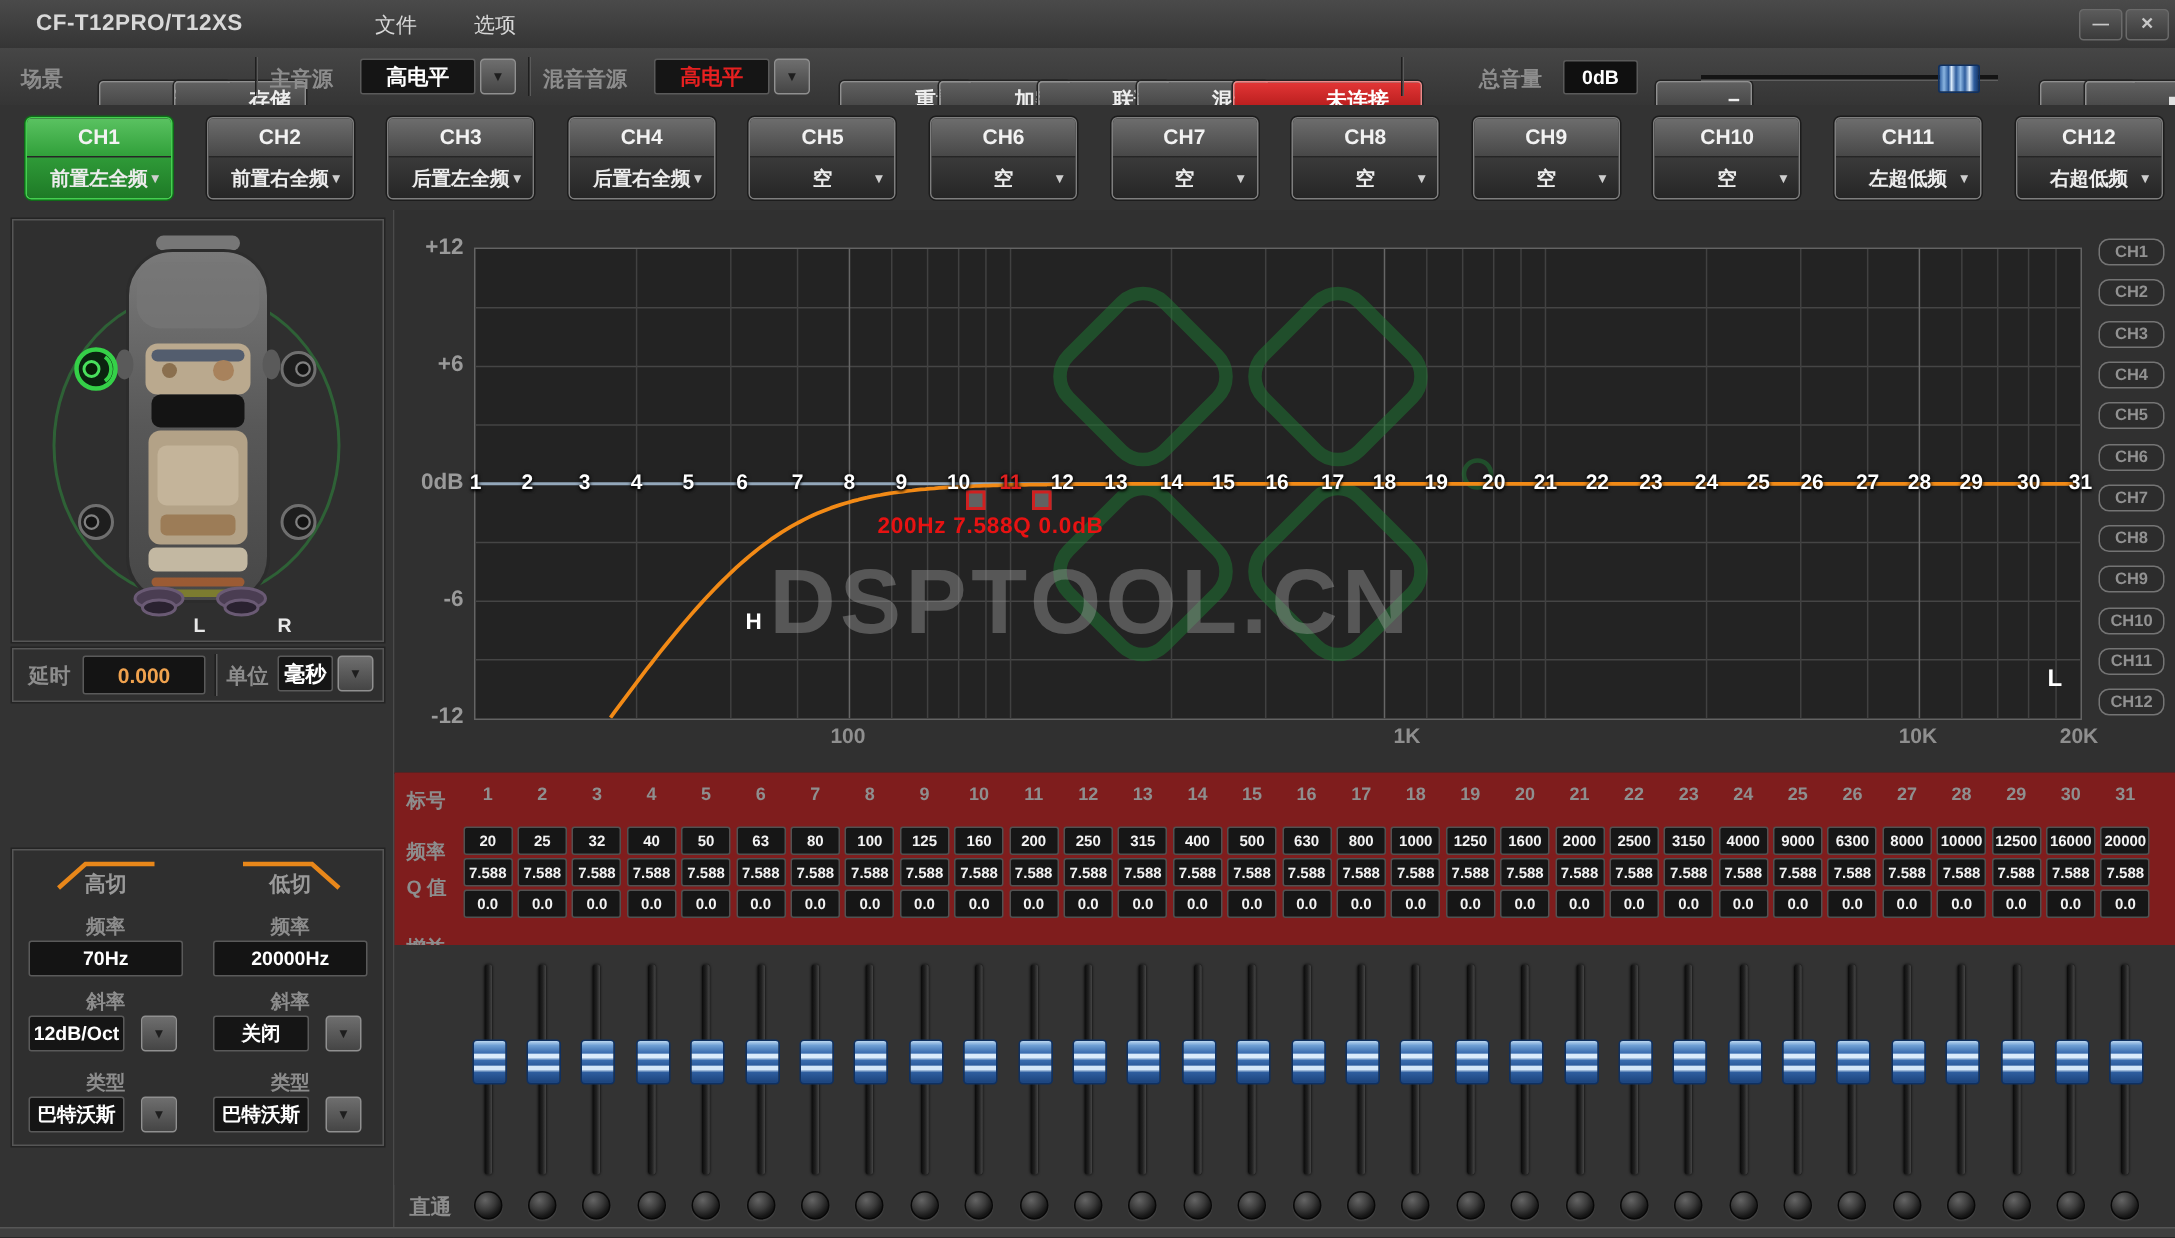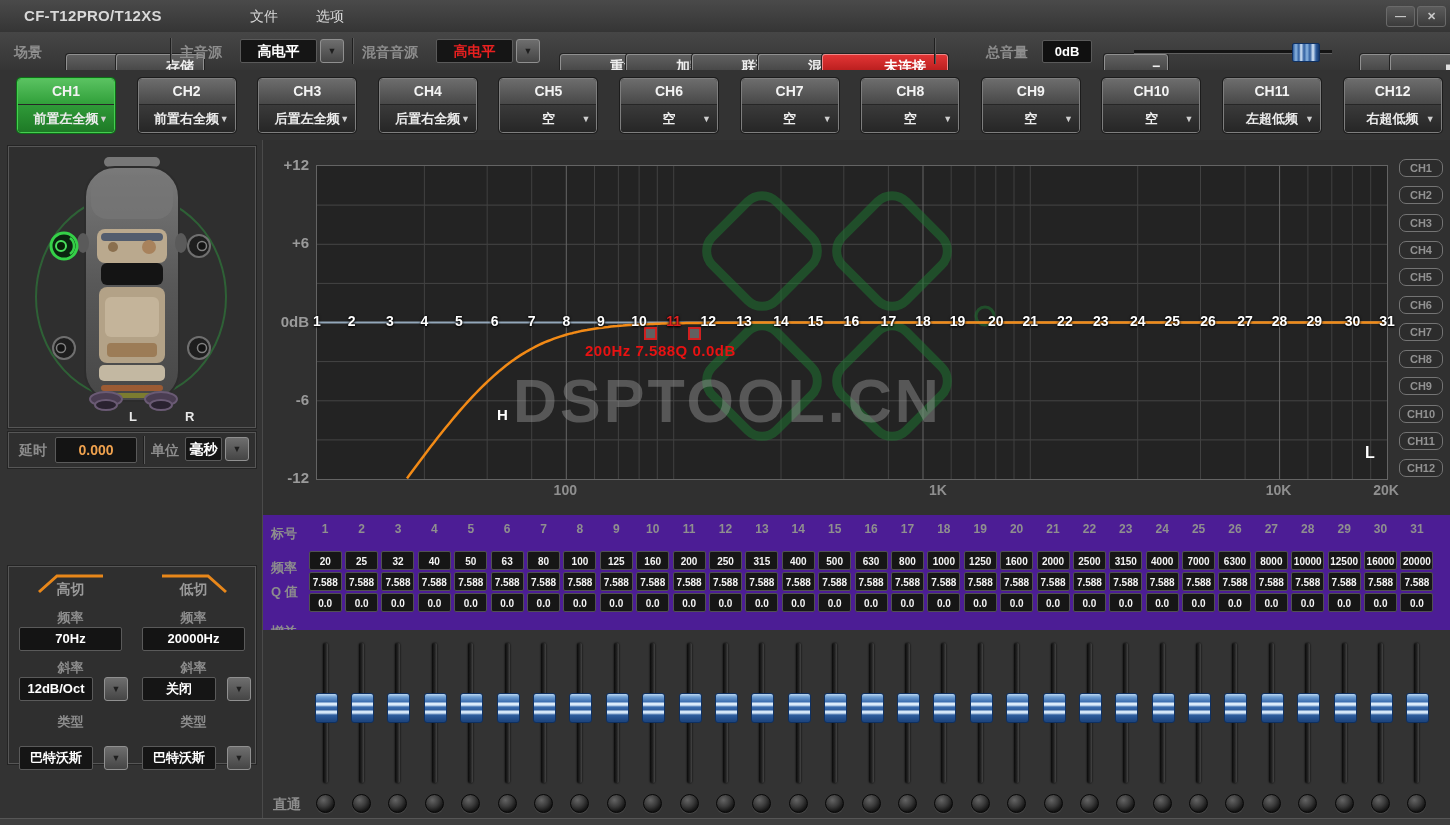--- a/index.html
+++ b/index.html
@@ -85,22 +85,22 @@
     background:linear-gradient(90deg,#2e5d9e 0,#8ab4e0 3px,#2e5d9e 6px,#d8e9fa 8px,#2e5d9e 11px,#8ab4e0 14px,#2e5d9e 17px,#d8e9fa 20px,#2e5d9e 24px);}
   .filt-box{top:426px;height:196px;}
   .f-col{position:absolute;top:0;width:123px;height:100%;}
   .f-col.left{left:0;} .f-col.right{left:123px;}
   .f-hdr{position:absolute;top:8px;left:0;right:0;text-align:center;color:#9a9a9a;font-size:14px;font-weight:bold;}
   .f-hdr svg{position:absolute;left:50%;top:-4px;transform:translateX(-50%);}
   .f-hdr span{position:relative;top:6px;}
   .f-lbl{position:absolute;left:0;right:0;text-align:center;color:#8d8d8d;font-size:13px;font-weight:bold;}
   .f-freq-lbl{top:42px;} .f-slope-lbl{top:92px;} .f-type-lbl{top:146px;}
   .f-freq{position:absolute;left:10px;top:60px;width:101px;height:22px;line-height:22px;font-size:13px;}
-  .f-dd{position:absolute;left:10px;width:109px;gap:11px;}
-  .f-slope-dd{top:110px;} .f-type-dd{top:179px;}
+  .f-dd{position:absolute;left:10px;width:99px;gap:11px;}
+  .f-slope-dd{top:110px;} .f-type-dd{top:164px;}
   .f-dd .dd-val{font-size:13px;}
   .eqbtn-row{top:636px;height:44px;display:flex;gap:5px;padding:6px 5px;box-sizing:border-box;}
   .eqbtn{flex:1;height:31px;line-height:31px;font-size:13px;}
 
   
   .main-area{position:absolute;top:140px;left:262px;right:0;bottom:0;background:#333;border-left:1px solid #4a4a4a;}
   .graph-panel{position:absolute;top:0;left:0;right:0;height:375px;background:#303030;border-bottom:1px solid #252525;}
   .plot{position:absolute;left:53px;top:25px;width:1070px;height:313px;background:#232323;border:1px solid #646464;}
   .plot svg{position:absolute;left:0;top:0;}
   .ylab{position:absolute;left:2px;width:44px;text-align:right;color:#9a9a9a;font-size:15px;font-weight:bold;}
@@ -113,21 +113,21 @@
   .sel-info{position:absolute;left:268px;top:176px;width:260px;color:#e81212;font-size:15px;font-weight:bold;
     letter-spacing:.5px;z-index:3;}
   .hmark{position:absolute;left:180px;top:240px;color:#fff;font-size:15px;font-weight:bold;z-index:3;}
   .lmark{position:absolute;left:1048px;top:278px;color:#fff;font-size:16px;font-weight:bold;z-index:3;}
   .wm-text{position:absolute;left:196px;top:200px;font-size:61px;font-weight:bold;letter-spacing:3px;
     color:rgba(165,165,165,.40);z-index:2;white-space:nowrap;}
   .chsbtn{position:absolute;left:1136px;width:44px;height:18px;border:1px solid #747474;border-radius:7px;
     color:#929292;font-size:11px;font-weight:bold;text-align:center;line-height:16px;background:#2c2c2c;box-sizing:border-box;}
 
   
-  .table-region{position:absolute;top:375px;left:0;right:0;height:115px;background:#4c1d95;}
+  .table-region{position:absolute;top:375px;left:0;right:0;height:115px;background:#7f1d1d;}
   .rowlabs{position:absolute;left:8px;top:0;width:38px;}
   .rowlab{position:absolute;left:0;width:38px;color:#8d8d8d;font-size:13px;font-weight:bold;}
   .rl-idx{top:10px;} .rl-freq{top:44px;} .rl-q{top:68px;} .rl-gain{top:108px;}
   .bcols{position:absolute;left:44px;top:0;display:flex;}
   .bcol{width:36.4px;display:flex;flex-direction:column;align-items:center;}
   .bidx{height:28px;line-height:28px;color:#8f8f8f;font-size:12px;font-weight:bold;margin-bottom:6px;}
   .bcell{width:33px;height:19px;line-height:19px;background:#161616;border:1px solid #515151;border-radius:2px;
     color:#f3f3f3;font-size:10px;font-weight:bold;text-align:center;margin-top:2px;box-sizing:border-box;}
 
   
@@ -655,21 +655,21 @@
             <div class="bcell">0.0</div>
           </div>
           <div class="bcol">
             <div class="bidx">24</div>
             <div class="bcell">4000</div>
             <div class="bcell">7.588</div>
             <div class="bcell">0.0</div>
           </div>
           <div class="bcol">
             <div class="bidx">25</div>
-            <div class="bcell">7000</div>
+            <div class="bcell">9000</div>
             <div class="bcell">7.588</div>
             <div class="bcell">0.0</div>
           </div>
           <div class="bcol">
             <div class="bidx">26</div>
             <div class="bcell">6300</div>
             <div class="bcell">7.588</div>
             <div class="bcell">0.0</div>
           </div>
           <div class="bcol">

